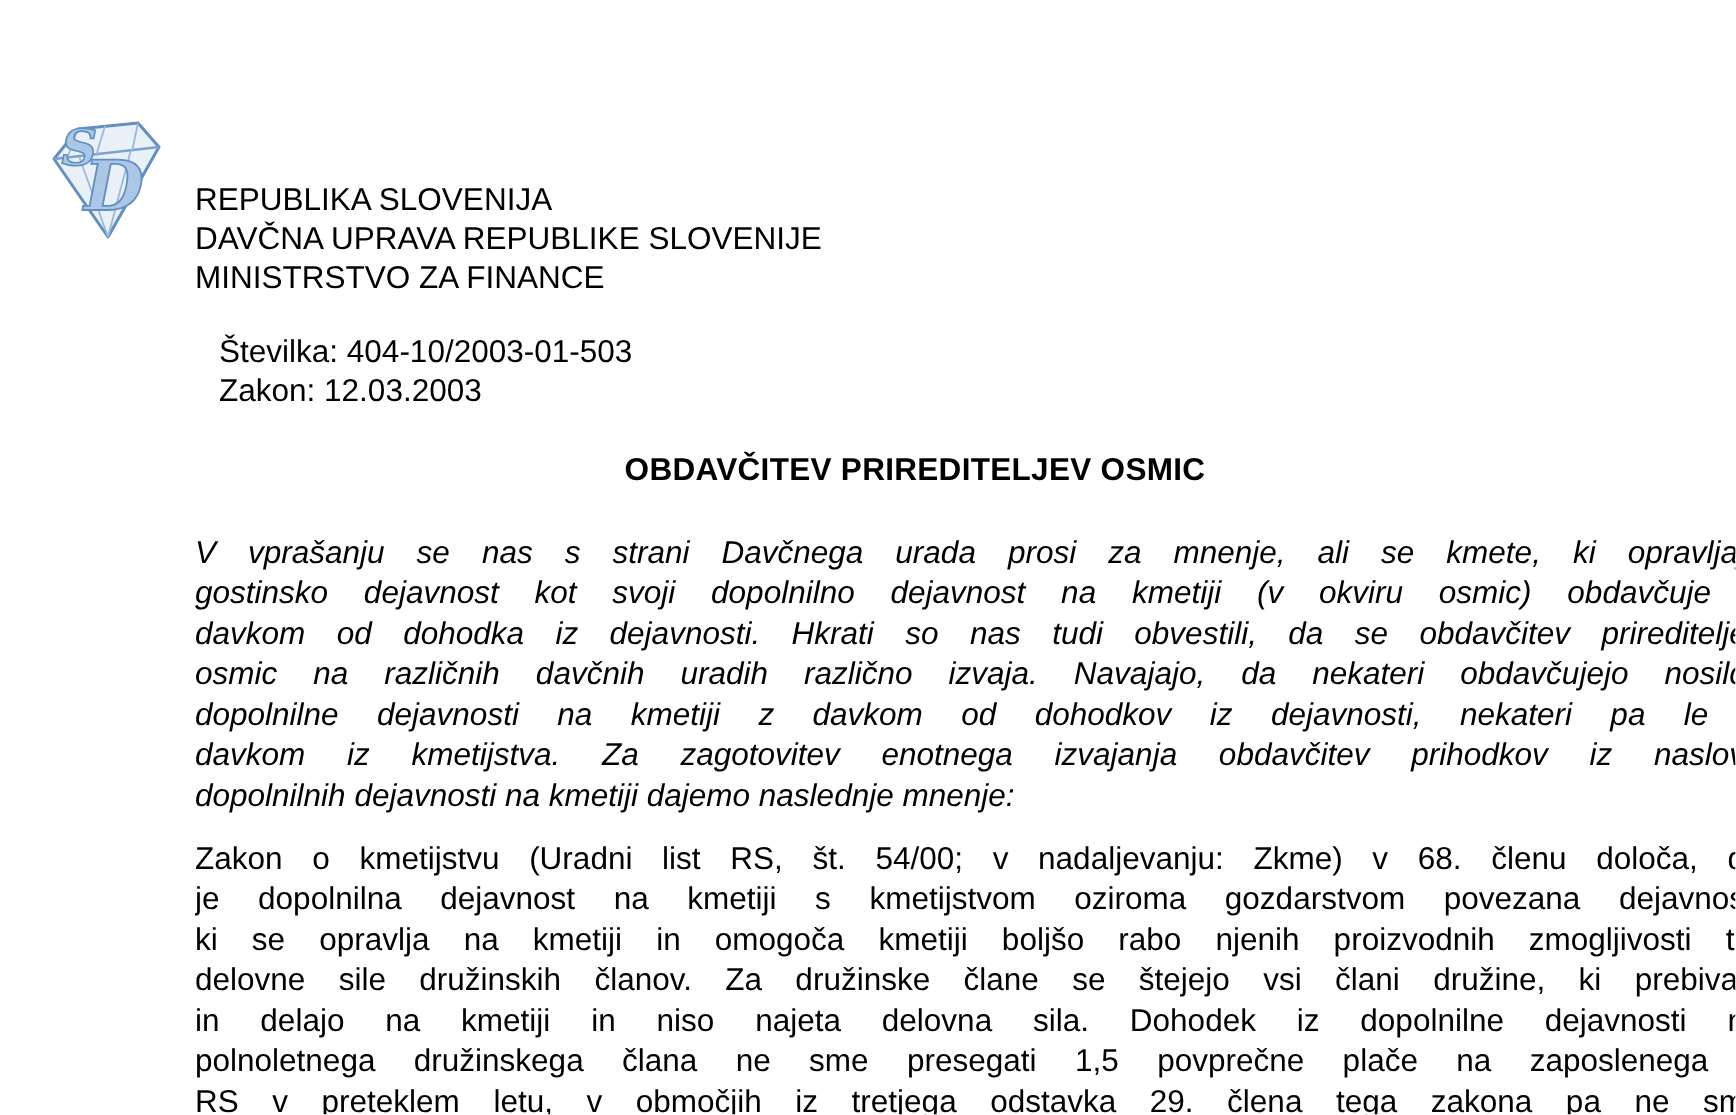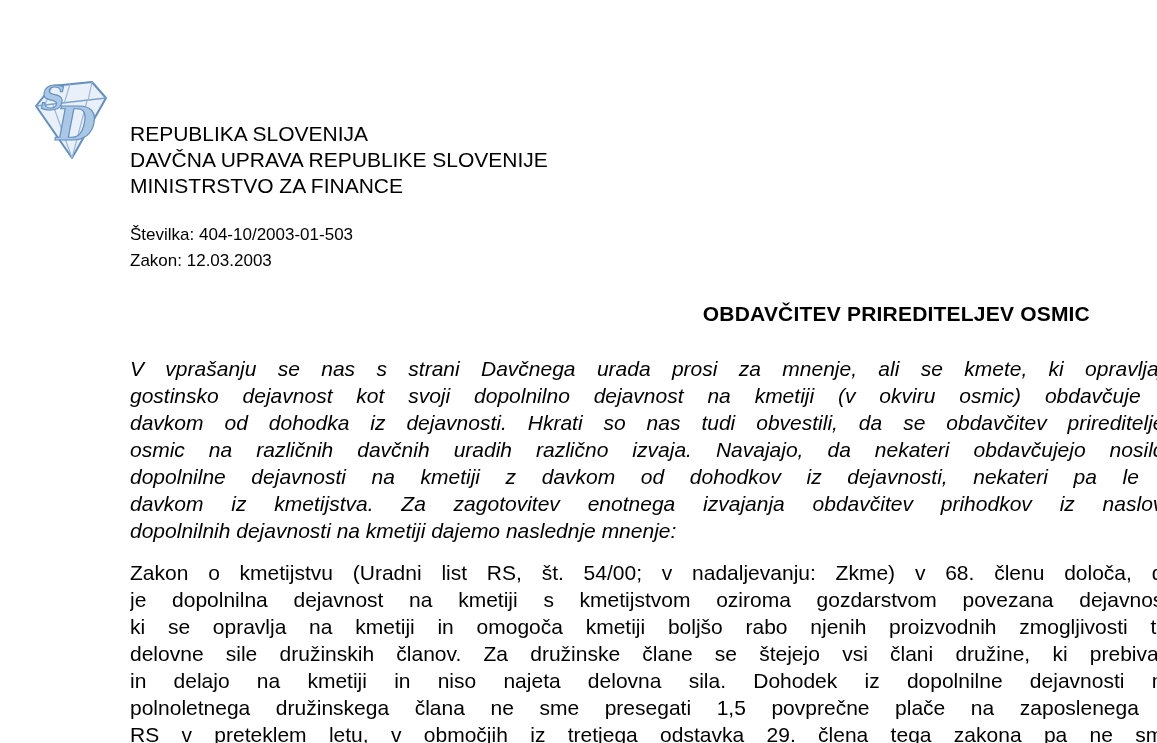--- a/index.html
+++ b/index.html
@@ -15,28 +15,28 @@
     position:absolute; left:29px; top:77px;
     width:84px; height:86px;
   }
   .letterhead {
     position:absolute; left:130px; top:88px;
     font-size:21px; line-height:26px;
     white-space:nowrap;
     margin-top:33px;
   }
   .refblock {
-    position:absolute; left:130px; top:222px;
-    font-size:17px; line-height:26px;
+    position:absolute; left:146px; top:222px;
+    font-size:21px; line-height:26px;
     white-space:nowrap;
   }
   .doc-title {
     position:absolute; left:130px; top:302px;
     width:960px;
-    text-align:right;
+    text-align:center;
     font-size:21px; font-weight:bold;
     letter-spacing:0.2px;
   }
   .para {
     position:absolute; left:130px;
     width:1045px;
     font-size:21px; line-height:27px;
   }
   .para-italic { top:355px; font-style:italic; }
   .para-normal { top:559px; }

